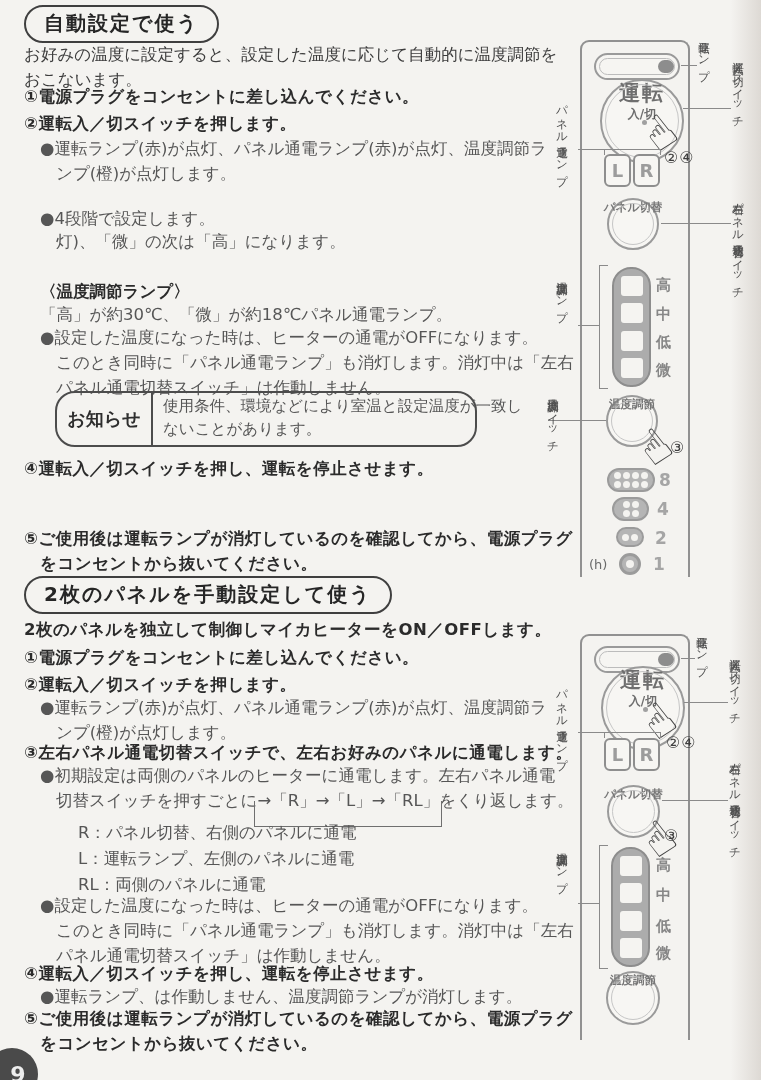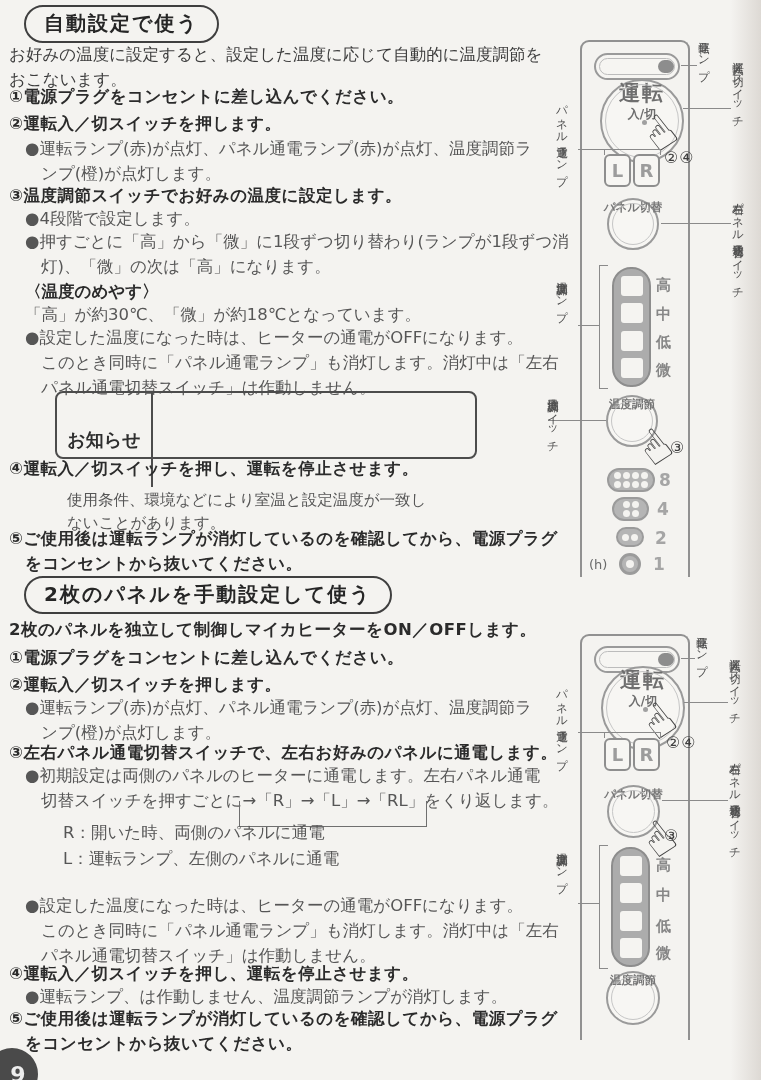--- a/index.html
+++ b/index.html
@@ -13,35 +13,34 @@
     background:linear-gradient(to right,#f4f3f0 0%,#f4f3f0 96%,#ddd9d4 100%);
     color:#3c3c3c;
   }
   .sec-title{
     position:absolute;left:24px;display:inline-block;
     border:2.5px solid #3f3f3f;border-radius:20px;
     padding:3px 18px 4px;font-size:20px;font-weight:bold;
     letter-spacing:2px;color:#262626;white-space:nowrap;
   }
   .tb{
-    position:absolute;left:9px;width:540px;
+    position:absolute;left:24px;width:540px;
     font-size:16.5px;line-height:25px;white-space:nowrap;
   }
   .step{font-weight:bold;color:#2b2b2b;letter-spacing:0.5px;}
   .bullet{color:#565656;}
   .ind1{padding-left:16px;}
   .ind2{padding-left:32px;}
   .defs{padding-left:54px;line-height:26px;color:#565656;}
   .guide-title{font-weight:bold;color:#2b2b2b;padding-left:16px;}
   .guide-line{color:#565656;padding-left:16px;}
   .notice{
-    position:absolute;left:55px;top:391px;width:422px;height:68px;
-    border:2px solid #4c4c4c;border-radius:8px;display:flex;box-sizing:border-box;
+    position:absolute;left:55px;top:391px;width:422px;height:56px;
+    border:2px solid #4c4c4c;border-radius:20px;display:flex;box-sizing:border-box;
     background:transparent;
-    flex-direction:column;
   }
   .notice-label{
     width:94px;flex:0 0 94px;display:flex;align-items:center;justify-content:center;
     font-size:18px;font-weight:bold;color:#2e2e2e;border-right:2px solid #4c4c4c;
   }
   .notice-text{padding:2px 0 0 10px;font-size:15.5px;line-height:23px;color:#565656;white-space:nowrap;}
   .loop-wrap{position:relative;display:inline-block;}
   .loop-box{
     position:absolute;left:-3px;right:-3px;top:13px;bottom:-14px;
     border:1.5px solid #6f6f6f;border-top:none;
@@ -109,28 +108,26 @@
     <div>おこないます。</div>
   </div>
 
   <div class="tb step" style="top:84px">①電源プラグをコンセントに差し込んでください。</div>
   <div class="tb step" style="top:111px">②運転入／切スイッチを押します。</div>
   <div class="tb bullet" style="top:136px">
     <div class="ind1">●運転ランプ(赤)が点灯、パネル通電ランプ(赤)が点灯、温度調節ラ</div>
     <div class="ind2">ンプ(橙)が点灯します。</div>
   </div>
 
-  <div class="tb step" style="top:183px">③温度調節スイッチでお好みの温度に設定します。</div>
   <div class="tb bullet ind1" style="top:206px">●4段階で設定します。</div>
   <div class="tb bullet" style="top:229px">
-    <div class="ind1">●押すごとに「高」から「微」に1段ずつ切り替わり(ランプが1段ずつ消</div>
     <div class="ind2">灯)、「微」の次は「高」になります。</div>
   </div>
-  <div class="tb guide-title" style="top:279px">〈温度のめやす〉</div>
-  <div class="tb guide-line" style="top:302px">「高」が約30℃、「微」が約18℃となっています。</div>
+  <div class="tb guide-title" style="top:279px">〈温度調節ランプ〉</div>
+  <div class="tb guide-line" style="top:302px">「高」が約30℃、「微」が約18℃パネル通電ランプ。</div>
   <div class="tb bullet" style="top:325px">
     <div class="ind1">●設定した温度になった時は、ヒーターの通電がOFFになります。</div>
     <div class="ind2">このとき同時に「パネル通電ランプ」も消灯します。消灯中は「左右</div>
     <div class="ind2">パネル通電切替スイッチ」は作動しません。</div>
   </div>
 
   <div class="notice">
     <div class="notice-label">お知らせ</div>
     <div class="notice-text">
       <div>使用条件、環境などにより室温と設定温度が一致し</div>
@@ -155,22 +152,23 @@
   </div>
 
   <div class="tb step" style="top:740px">③左右パネル通電切替スイッチで、左右お好みのパネルに通電します。</div>
   <div class="tb bullet" style="top:763px">
     <div class="ind1">●初期設定は両側のパネルのヒーターに通電します。左右パネル通電</div>
     <div class="ind2">
       <span>切替スイッチを押すごとに</span><span class="loop-wrap"><span>→「R」→「L」→「RL」</span><span class="loop-box"></span></span><span>をくり返します。</span>
     </div>
   </div>
   <div class="tb defs" style="top:820px">
-    <div>R：開いた時、両側のパネルに通電</div>
+    <div>R：パネル切替、右側のパネルに通電</div>
     <div>L：運転ランプ、左側のパネルに通電</div>
+    <div>RL：両側のパネルに通電</div>
   </div>
   <div class="tb bullet" style="top:893px">
     <div class="ind1">●設定した温度になった時は、ヒーターの通電がOFFになります。</div>
     <div class="ind2">このとき同時に「パネル通電ランプ」も消灯します。消灯中は「左右</div>
     <div class="ind2">パネル通電切替スイッチ」は作動しません。</div>
   </div>
 
   <div class="tb step" style="top:961px">④運転入／切スイッチを押し、運転を停止させます。</div>
   <div class="tb bullet ind1" style="top:984px">●運転ランプ、は作動しません、温度調節ランプが消灯します。</div>
   <div class="tb step" style="top:1006px">

